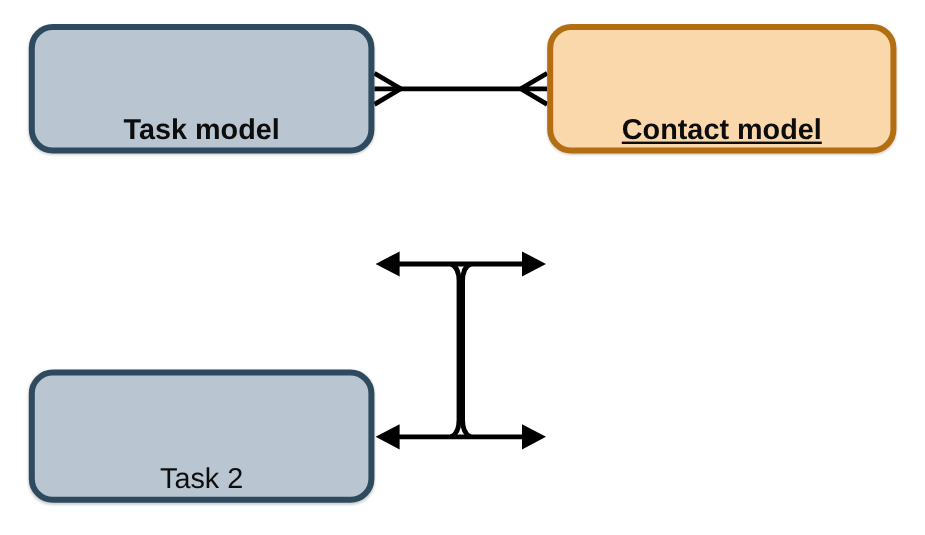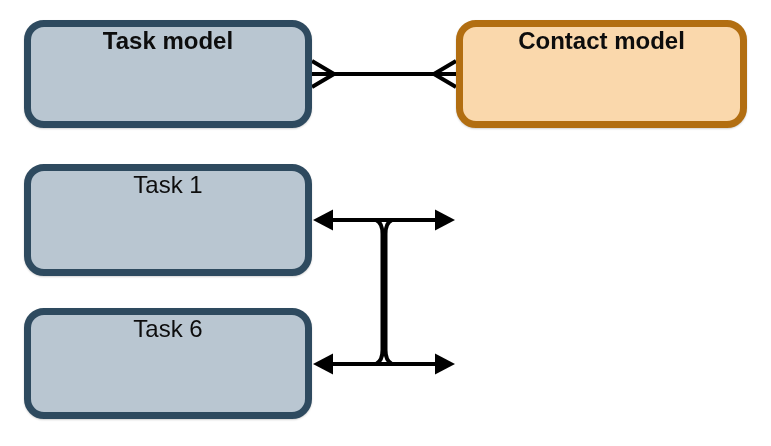--- a/index.html
+++ b/index.html
@@ -19,35 +19,36 @@
     position: absolute;
     left: 0;
     top: 0;
     width: 771px;
     height: 446px;
   }
   .node {
     position: absolute;
     box-sizing: border-box;
     border-radius: 20px;
-    border: 7px solid #ef4444;
+    border: 5px solid #ef4444;
     display: flex;
-    align-items: flex-start;
+    align-items: flex-end;
     justify-content: center;
     font-size: 24px;
     color: var(--text, #0d0d0d);
     box-shadow: 0 1px 2px rgba(0,0,0,0.18);
   }
   .node-task {
     background: var(--task-fill, #b9c6d1);
     border-color: var(--task-border, #2e4a5f);
   }
   .node-contact {
     background: var(--contact-fill, #fad8ac);
     border-color: var(--contact-border, #b26e11);
+    text-decoration: underline;
   }
   .node-header {
     font-weight: bold;
   }
   .left-col  { left: 24px;  width: 288px; }
   .right-col { left: 456px; width: 291px; }
   .row-1 { top: 20px;  height: 108px; }
   .row-2 { top: 164px; height: 112px; }
   .row-3 { top: 308px; height: 111px; }
 
@@ -93,23 +94,20 @@
   </svg>
 
   <div class="node node-task node-header left-col row-1">
     <span>Task model</span>
   </div>
 
   <div class="node node-contact node-header right-col row-1">
     <span>Contact model</span>
   </div>
 
-  <div class="node node-task left-col row-2">
-    <span>Task 1</span>
-  </div>
 
 
   <div class="node node-task left-col row-3">
-    <span>Task 6</span>
+    <span>Task 2</span>
   </div>
 
 
 </div>
 
 </body></html>

